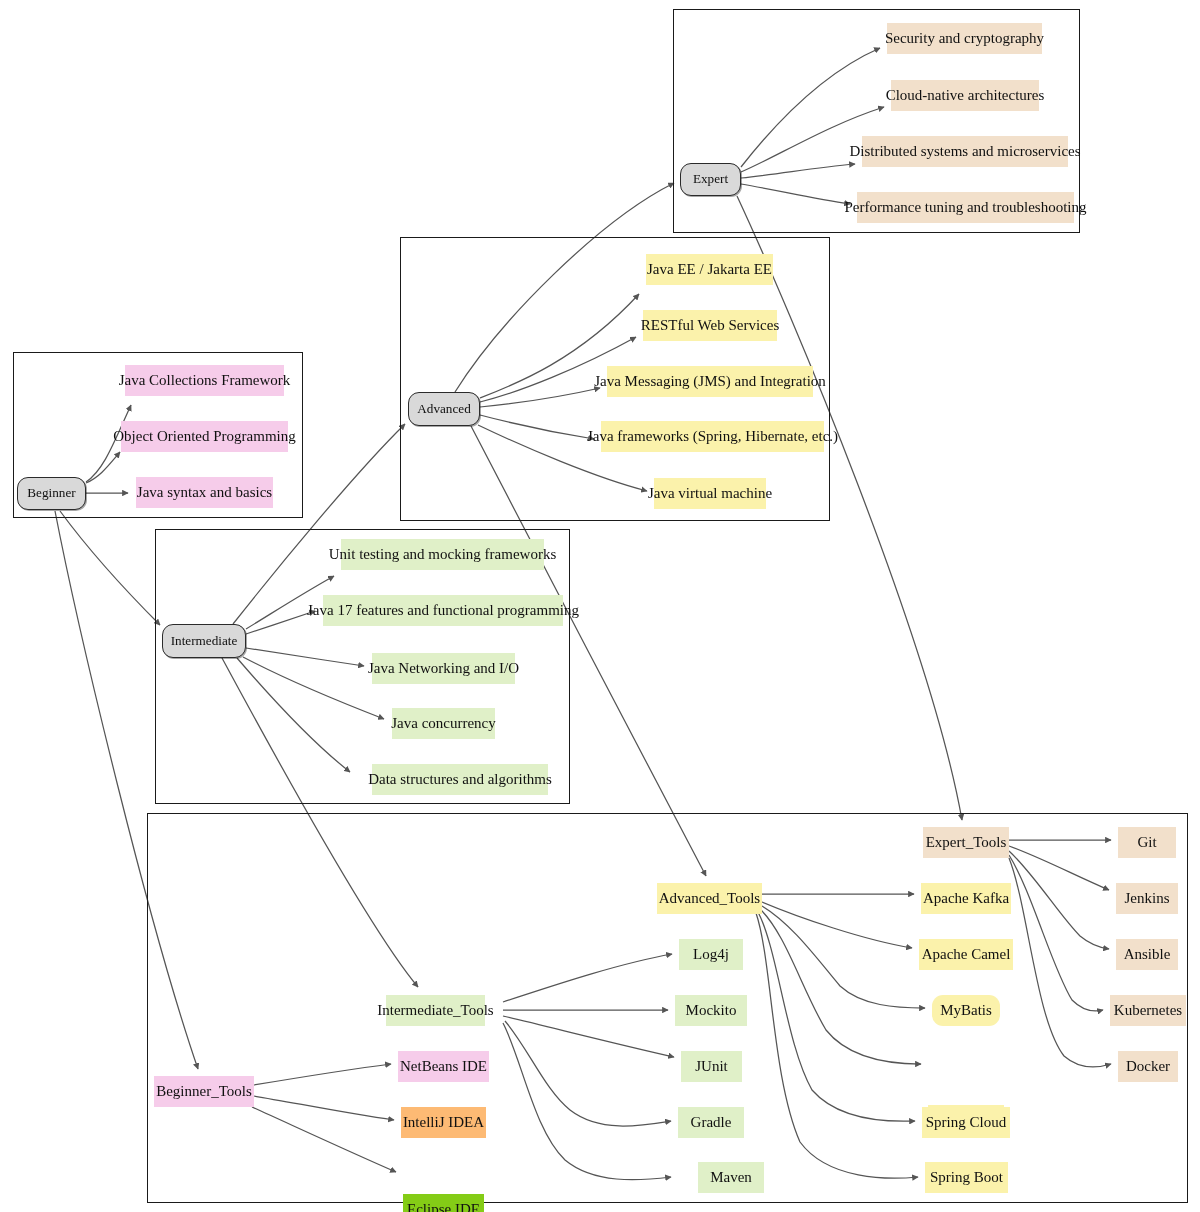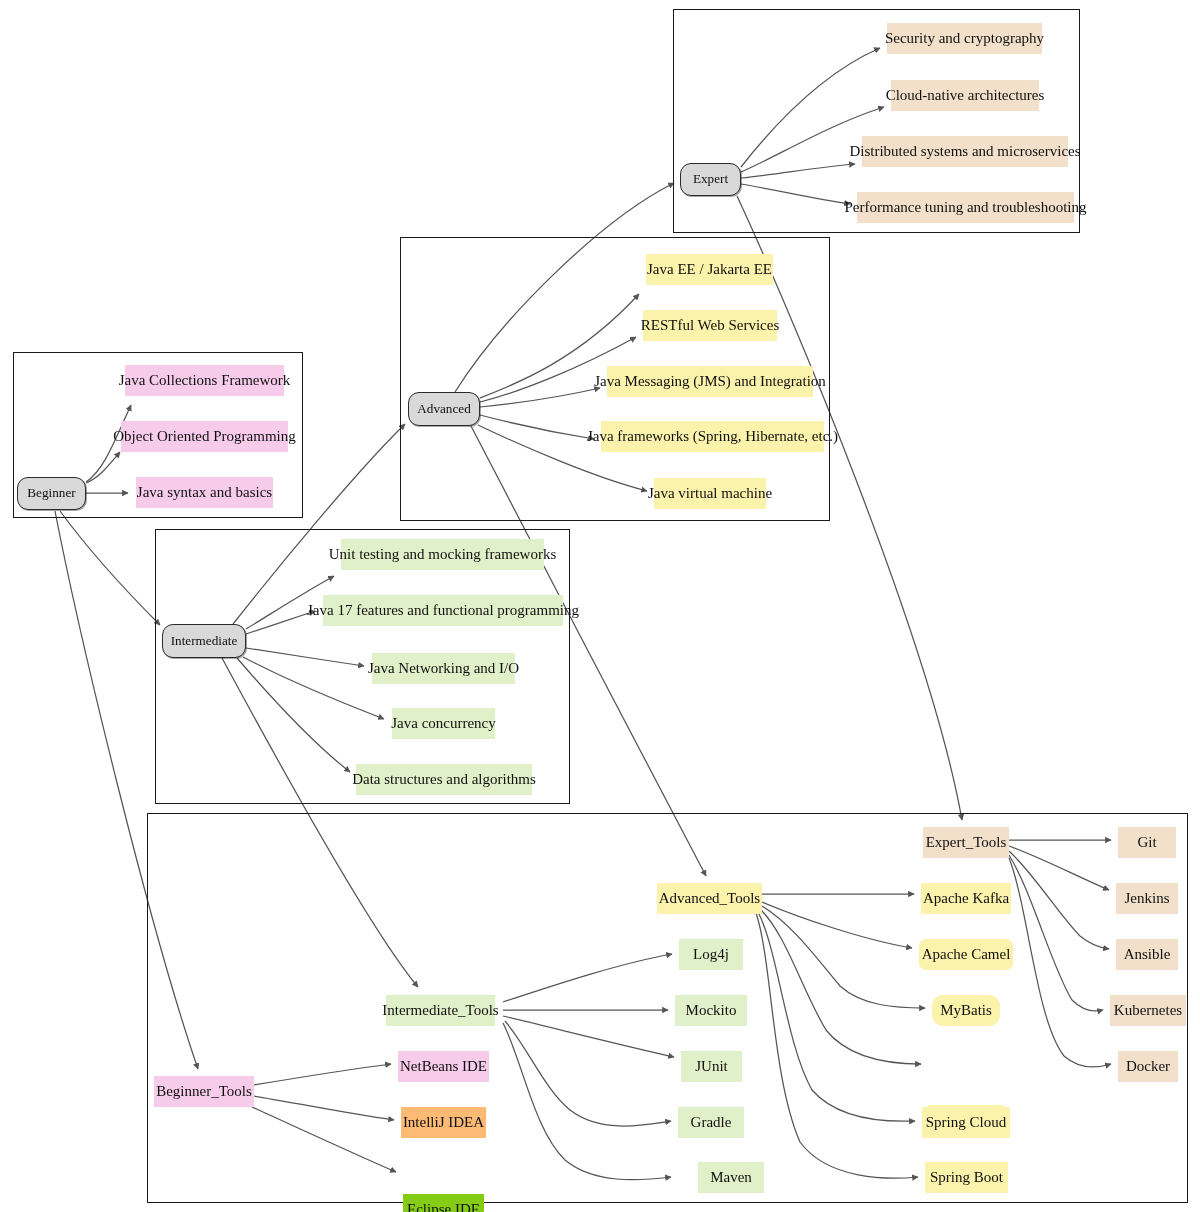--- a/index.html
+++ b/index.html
@@ -82,45 +82,45 @@
   <div id="nodes-layer">
       <div class="node root" style="left: 17px; top: 477px; width: 69px; height: 33px;">Beginner</div>
       <div class="node box" style="left: 125px; top: 365px; width: 159px; height: 31px; background: rgb(246, 204, 234);">Java Collections Framework</div>
       <div class="node box" style="left: 121px; top: 421px; width: 167px; height: 31px; background: rgb(246, 204, 234);">Object Oriented Programming</div>
       <div class="node box" style="left: 136px; top: 477px; width: 137px; height: 31px; background: rgb(246, 204, 234);">Java syntax and basics</div>
       <div class="node root" style="left: 162px; top: 624px; width: 84px; height: 34px;">Intermediate</div>
       <div class="node box" style="left: 341px; top: 539px; width: 203px; height: 31px; background: rgb(224, 240, 200);">Unit testing and mocking frameworks</div>
       <div class="node box" style="left: 323px; top: 595px; width: 240px; height: 31px; background: rgb(224, 240, 200);">Java 17 features and functional programming</div>
       <div class="node box" style="left: 372px; top: 653px; width: 143px; height: 31px; background: rgb(224, 240, 200);">Java Networking and I/O</div>
       <div class="node box" style="left: 392px; top: 708px; width: 103px; height: 31px; background: rgb(224, 240, 200);">Java concurrency</div>
-      <div class="node box" style="left: 356px; top: 764px; width: 176px; height: 31px; background: rgb(224, 240, 200);">Data structures and algorithms</div>
+      <div class="node box" style="left: 372px; top: 764px; width: 176px; height: 31px; background: rgb(224, 240, 200);">Data structures and algorithms</div>
       <div class="node root" style="left: 408px; top: 392px; width: 72px; height: 34px;">Advanced</div>
       <div class="node box" style="left: 646px; top: 254px; width: 127px; height: 31px; background: rgb(251, 242, 171);">Java EE / Jakarta EE</div>
       <div class="node box" style="left: 643px; top: 310px; width: 134px; height: 31px; background: rgb(251, 242, 171);">RESTful Web Services</div>
       <div class="node box" style="left: 607px; top: 366px; width: 206px; height: 31px; background: rgb(251, 242, 171);">Java Messaging (JMS) and Integration</div>
       <div class="node box" style="left: 601px; top: 421px; width: 223px; height: 31px; background: rgb(251, 242, 171);">Java frameworks (Spring, Hibernate, etc.)</div>
       <div class="node box" style="left: 654px; top: 478px; width: 112px; height: 31px; background: rgb(251, 242, 171);">Java virtual machine</div>
       <div class="node root" style="left: 680px; top: 163px; width: 61px; height: 33px;">Expert</div>
       <div class="node box" style="left: 887px; top: 23px; width: 155px; height: 31px; background: rgb(242, 224, 203);">Security and cryptography</div>
       <div class="node box" style="left: 891px; top: 80px; width: 148px; height: 31px; background: rgb(242, 224, 203);">Cloud-native architectures</div>
       <div class="node box" style="left: 862px; top: 136px; width: 206px; height: 31px; background: rgb(242, 224, 203);">Distributed systems and microservices</div>
       <div class="node box" style="left: 857px; top: 192px; width: 217px; height: 31px; background: rgb(242, 224, 203);">Performance tuning and troubleshooting</div>
       <div class="node box" style="left: 154px; top: 1076px; width: 100px; height: 31px; background: rgb(246, 204, 234);">Beginner_Tools</div>
       <div class="node box" style="left: 398px; top: 1051px; width: 91px; height: 31px; background: rgb(246, 204, 234);">NetBeans IDE</div>
       <div class="node box" style="left: 401px; top: 1107px; width: 85px; height: 31px; background: #fdba74;">IntelliJ IDEA</div>
       <div class="node box" style="left: 403px; top: 1162px; width: 81px; height: 31px; background: #84cc16; margin-top: 32px;">Eclipse IDE</div>
-      <div class="node box" style="left: 386px; top: 995px; width: 109px; height: 31px; background: rgb(224, 240, 200);">Intermediate_Tools</div>
+      <div class="node box" style="left: 386px; top: 995px; width: 99px; height: 31px; background: rgb(224, 240, 200);">Intermediate_Tools</div>
       <div class="node box" style="left: 679px; top: 939px; width: 64px; height: 31px; background: rgb(224, 240, 200);">Log4j</div>
       <div class="node box" style="left: 675px; top: 995px; width: 72px; height: 31px; background: rgb(224, 240, 200);">Mockito</div>
       <div class="node box" style="left: 681px; top: 1051px; width: 61px; height: 31px; background: rgb(224, 240, 200);">JUnit</div>
       <div class="node box" style="left: 678px; top: 1107px; width: 66px; height: 31px; background: rgb(224, 240, 200);">Gradle</div>
       <div class="node box" style="left: 678px; top: 1162px; width: 66px; height: 31px; background: rgb(224, 240, 200); margin-left: 20px;">Maven</div>
       <div class="node box" style="left: 657px; top: 883px; width: 105px; height: 31px; background: rgb(251, 242, 171);">Advanced_Tools</div>
       <div class="node box" style="left: 921px; top: 883px; width: 90px; height: 31px; background: rgb(251, 242, 171);">Apache Kafka</div>
-      <div class="node box" style="left: 919px; top: 939px; width: 94px; height: 31px; background: rgb(251, 242, 171); border-radius: 7px;">Apache Camel</div>
+      <div class="node box" style="left: 919px; top: 939px; width: 94px; height: 31px; background: rgb(251, 242, 171);">Apache Camel</div>
       <div class="node box" style="left: 932px; top: 995px; width: 68px; height: 31px; background: rgb(251, 242, 171); border-radius: 11px;">MyBatis</div>
       <div class="node box" style="left: 928px; top: 1105px; width: 76px; height: 31px; background: rgb(251, 242, 171);">Hibernate</div>
       <div class="node box" style="left: 922px; top: 1107px; width: 88px; height: 31px; background: rgb(251, 242, 171);">Spring Cloud</div>
       <div class="node box" style="left: 925px; top: 1162px; width: 83px; height: 31px; background: rgb(251, 242, 171);">Spring Boot</div>
       <div class="node box" style="left: 923px; top: 827px; width: 86px; height: 31px; background: rgb(242, 224, 203);">Expert_Tools</div>
       <div class="node box" style="left: 1118px; top: 827px; width: 58px; height: 31px; background: rgb(242, 224, 203);">Git</div>
       <div class="node box" style="left: 1116px; top: 883px; width: 62px; height: 31px; background: rgb(242, 224, 203);">Jenkins</div>
       <div class="node box" style="left: 1116px; top: 939px; width: 62px; height: 31px; background: rgb(242, 224, 203);">Ansible</div>
       <div class="node box" style="left: 1110px; top: 995px; width: 76px; height: 31px; background: rgb(242, 224, 203);">Kubernetes</div>
       <div class="node box" style="left: 1118px; top: 1051px; width: 60px; height: 31px; background: rgb(242, 224, 203);">Docker</div>

